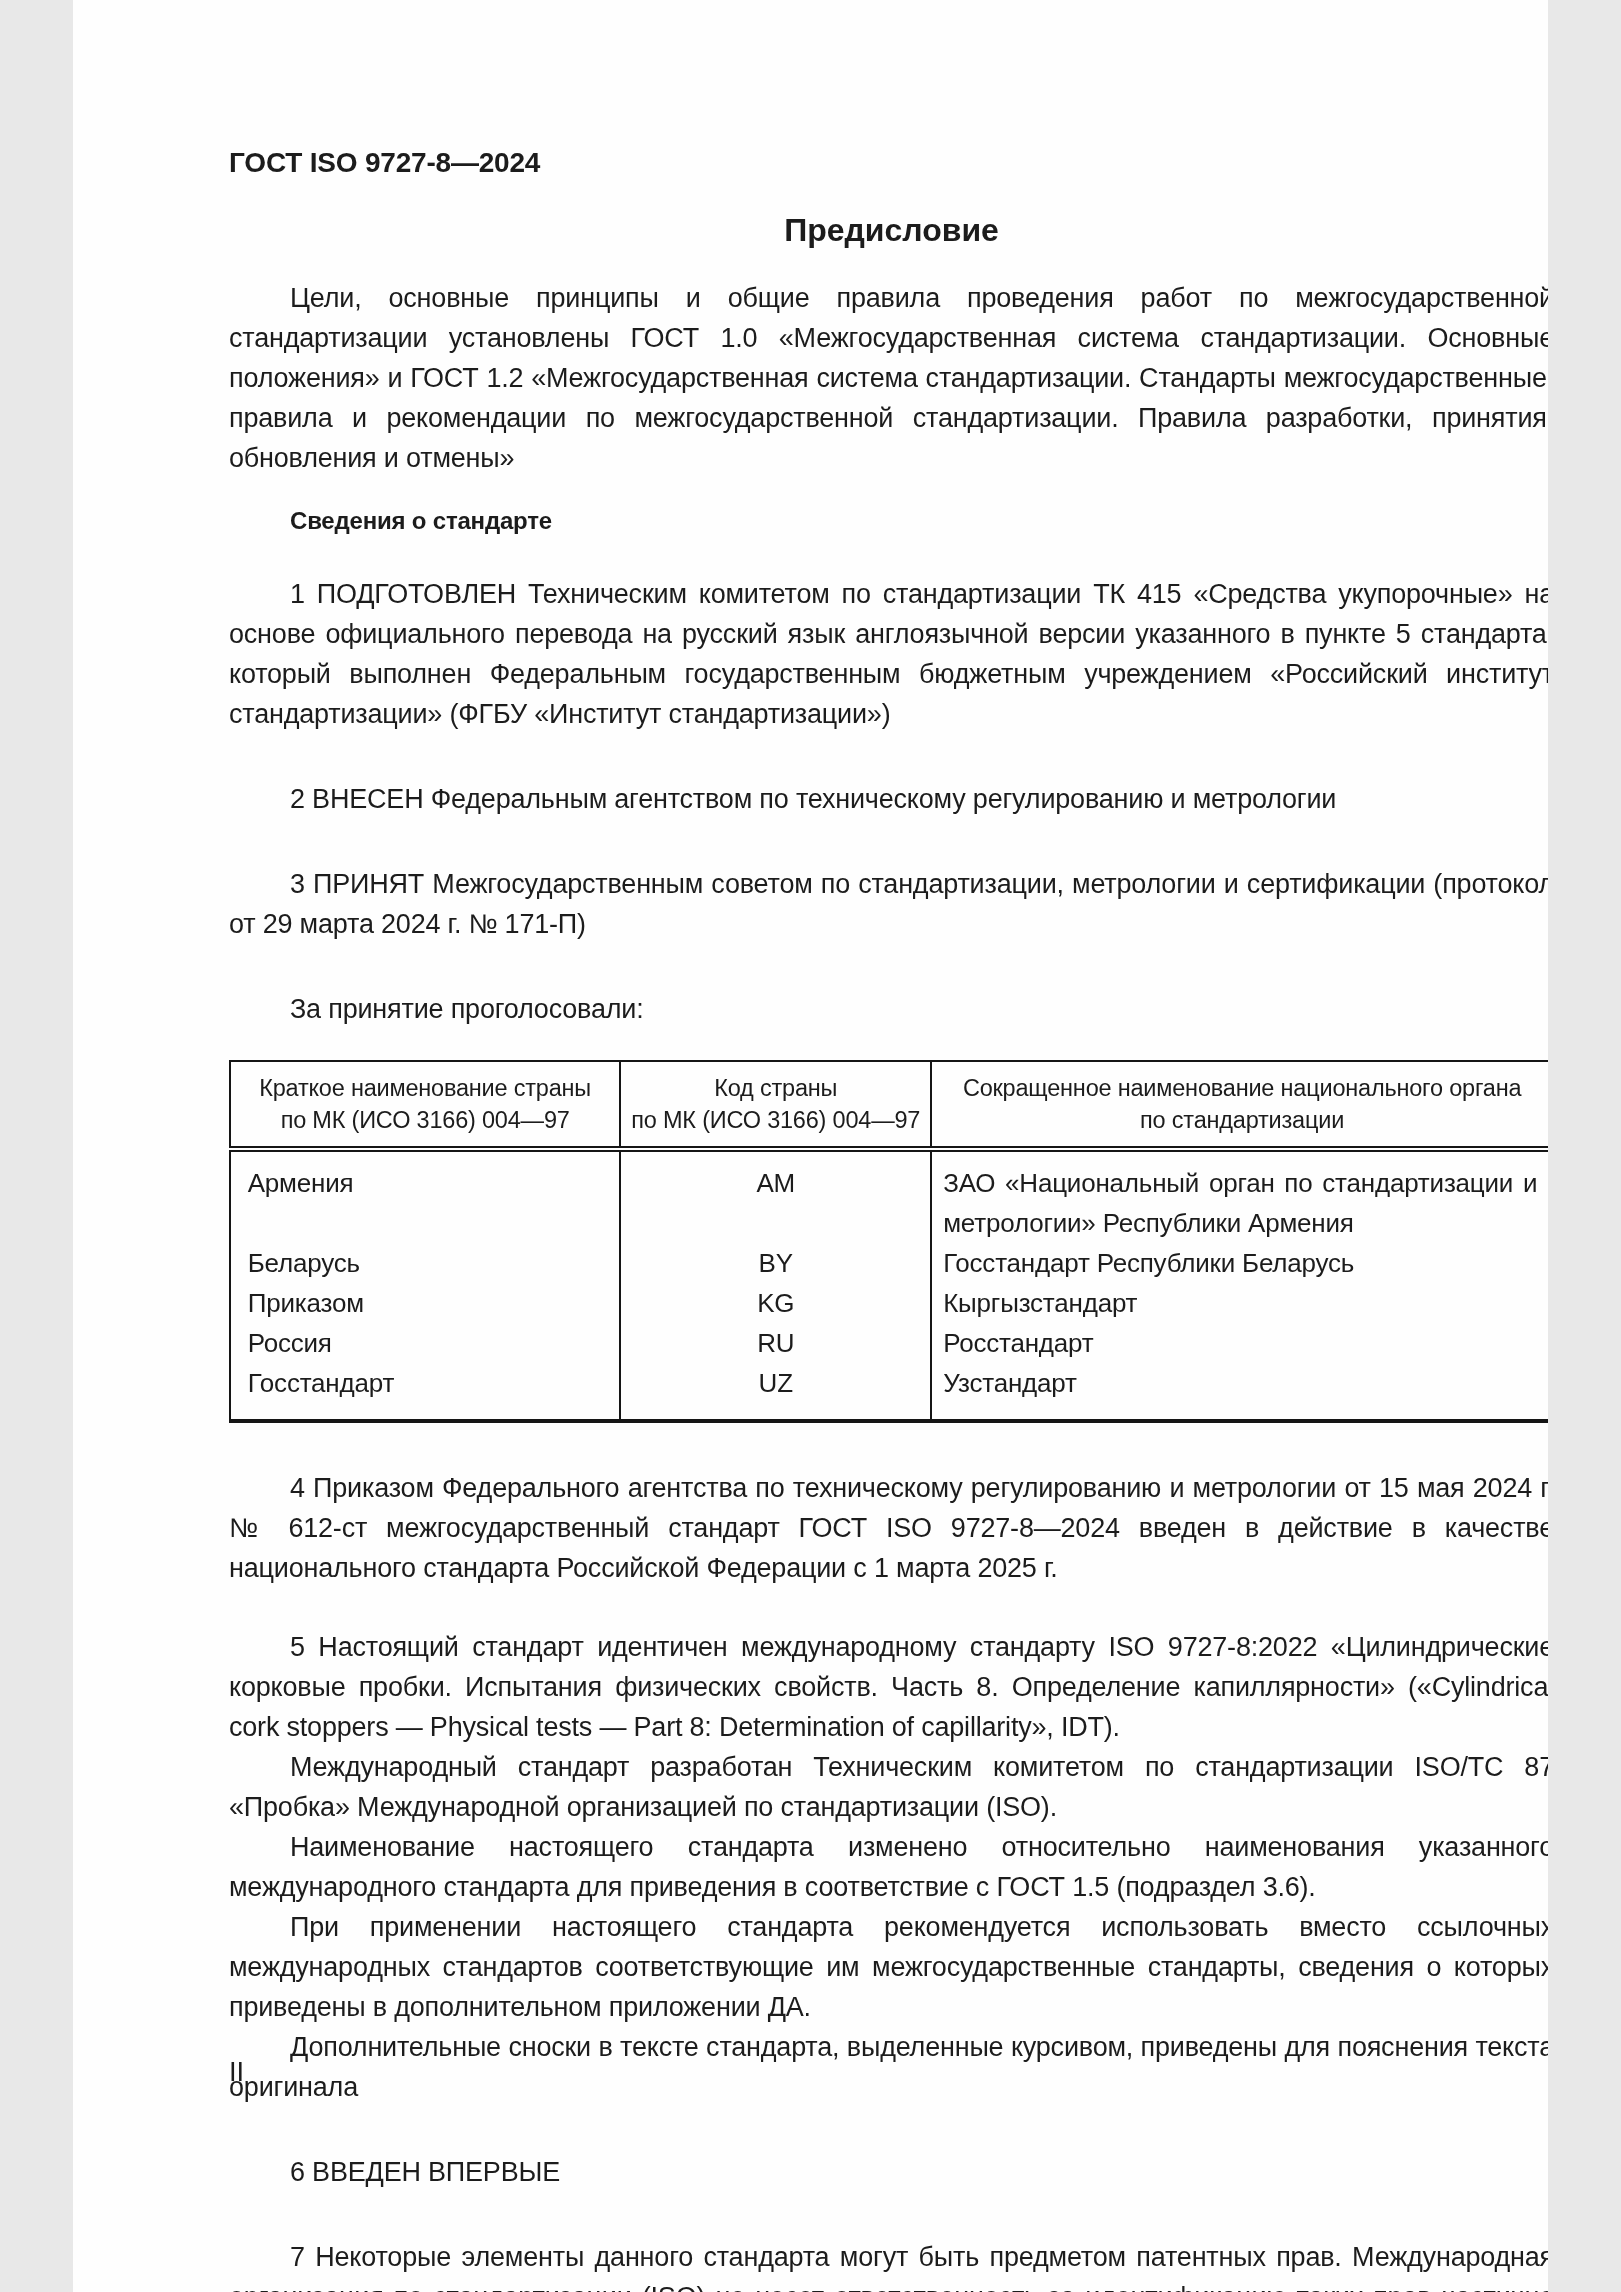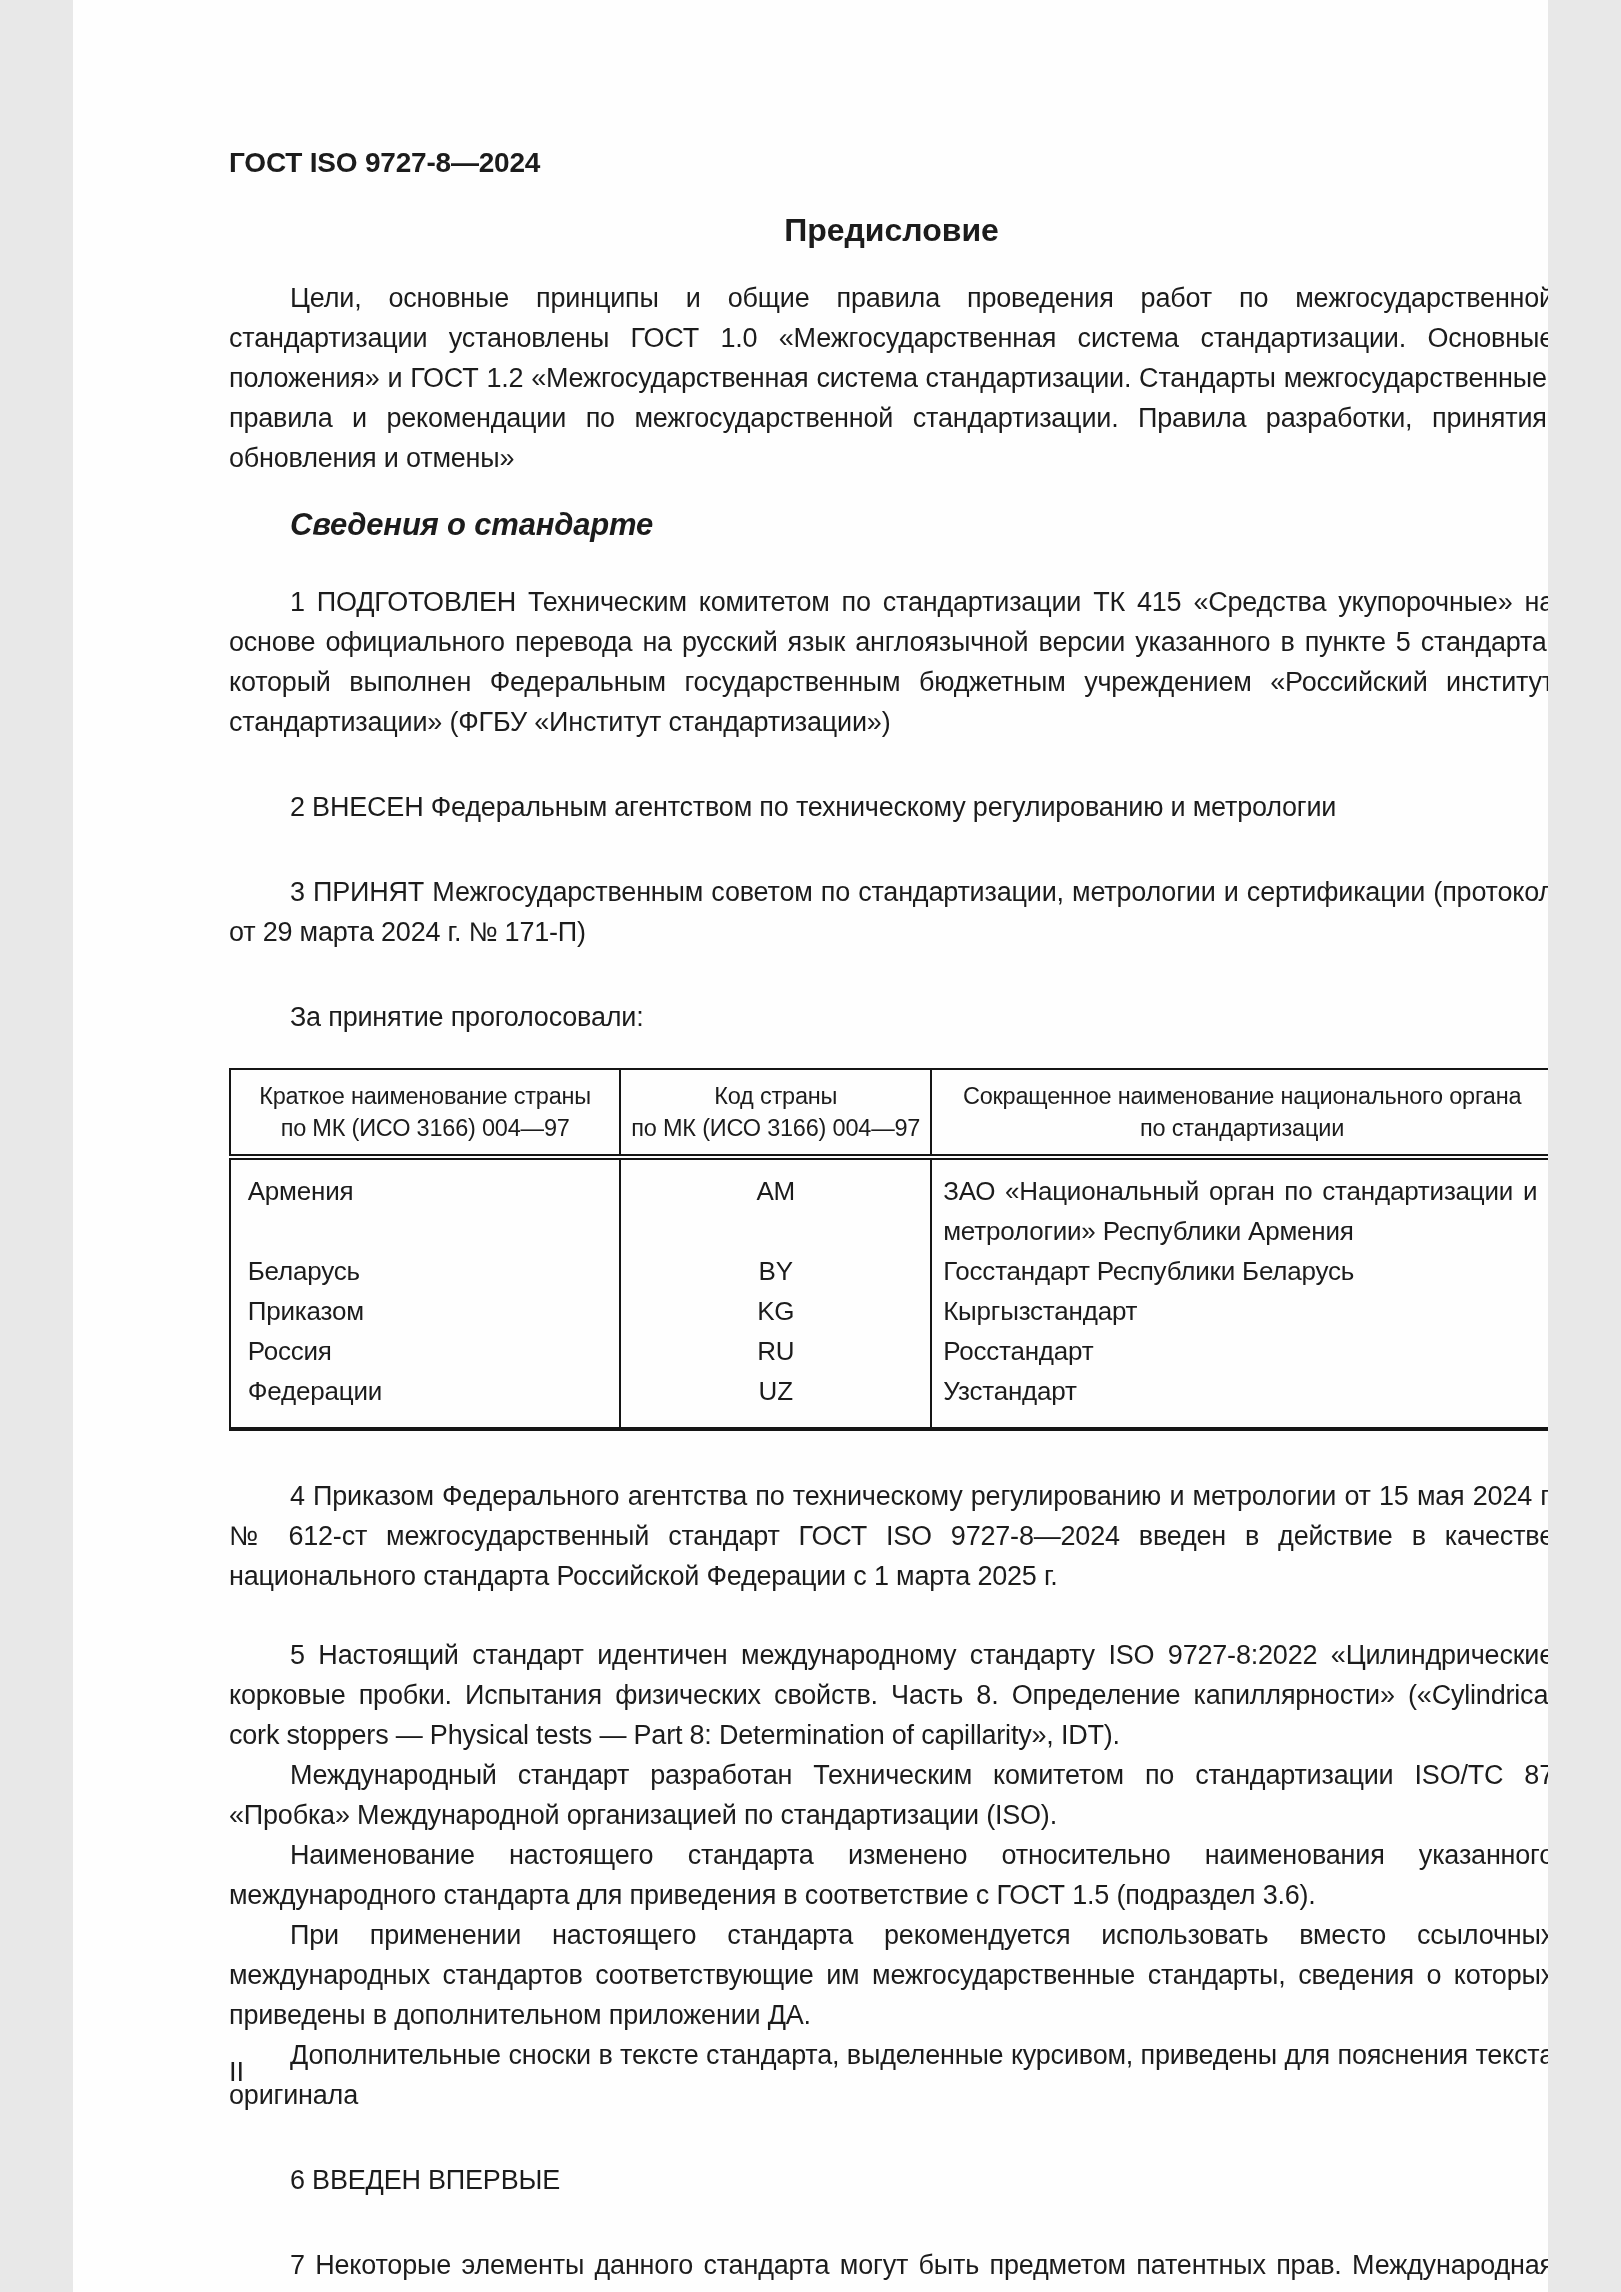--- a/index.html
+++ b/index.html
@@ -39,26 +39,25 @@
     font-size: 27px;
     line-height: 40px;
     text-align: justify;
     text-indent: 61px;
     letter-spacing: -0.2px;
     margin: 0;
   }
   .gap-std   { margin-top: 39px; }
   .gap-big   { margin-top: 45px; }
   .section-heading {
-    font-size: 31px;
+    font-size: 24px;
     font-weight: bold;
     text-indent: 61px;
     margin: 29px 0 0 0;
     letter-spacing: -0.2px;
-    font-style: italic;
   }
   .vote-intro { margin-top: 45px; }
 
   
   table.vote-table {
     margin-top: 31px;
     width: 100%;
     border-collapse: collapse;
     table-layout: fixed;
   }
@@ -154,21 +153,21 @@
           <td class="col-country">Приказом</td>
           <td class="col-code">KG</td>
           <td class="col-organ">Кыргызстандарт</td>
         </tr>
         <tr>
           <td class="col-country">Россия</td>
           <td class="col-code">RU</td>
           <td class="col-organ">Росстандарт</td>
         </tr>
         <tr class="last-row">
-          <td class="col-country">Федерации</td>
+          <td class="col-country">Госстандарт</td>
           <td class="col-code">UZ</td>
           <td class="col-organ">Узстандарт</td>
         </tr>
       </tbody>
     </table>
 
     <p class="para gap-big">4 Приказом Федерального агентства по техническому регулированию и метрологии от 15 мая 2024 г. № 612-ст межгосударственный стандарт ГОСТ ISO 9727-8—2024 введен в действие в качестве национального стандарта Российской Федерации с 1 марта 2025 г.</p>
 
     <p class="para gap-std">5 Настоящий стандарт идентичен международному стандарту ISO 9727-8:2022 «Цилиндрические корковые пробки. Испытания физических свойств. Часть 8. Определение капиллярности» («Cylindrical cork stoppers — Physical tests — Part 8: Determination of capillarity», IDT).</p>
     <p class="para">Международный стандарт разработан Техническим комитетом по стандартизации ISO/ТС 87 «Пробка» Международной организацией по стандартизации (ISO).</p>

